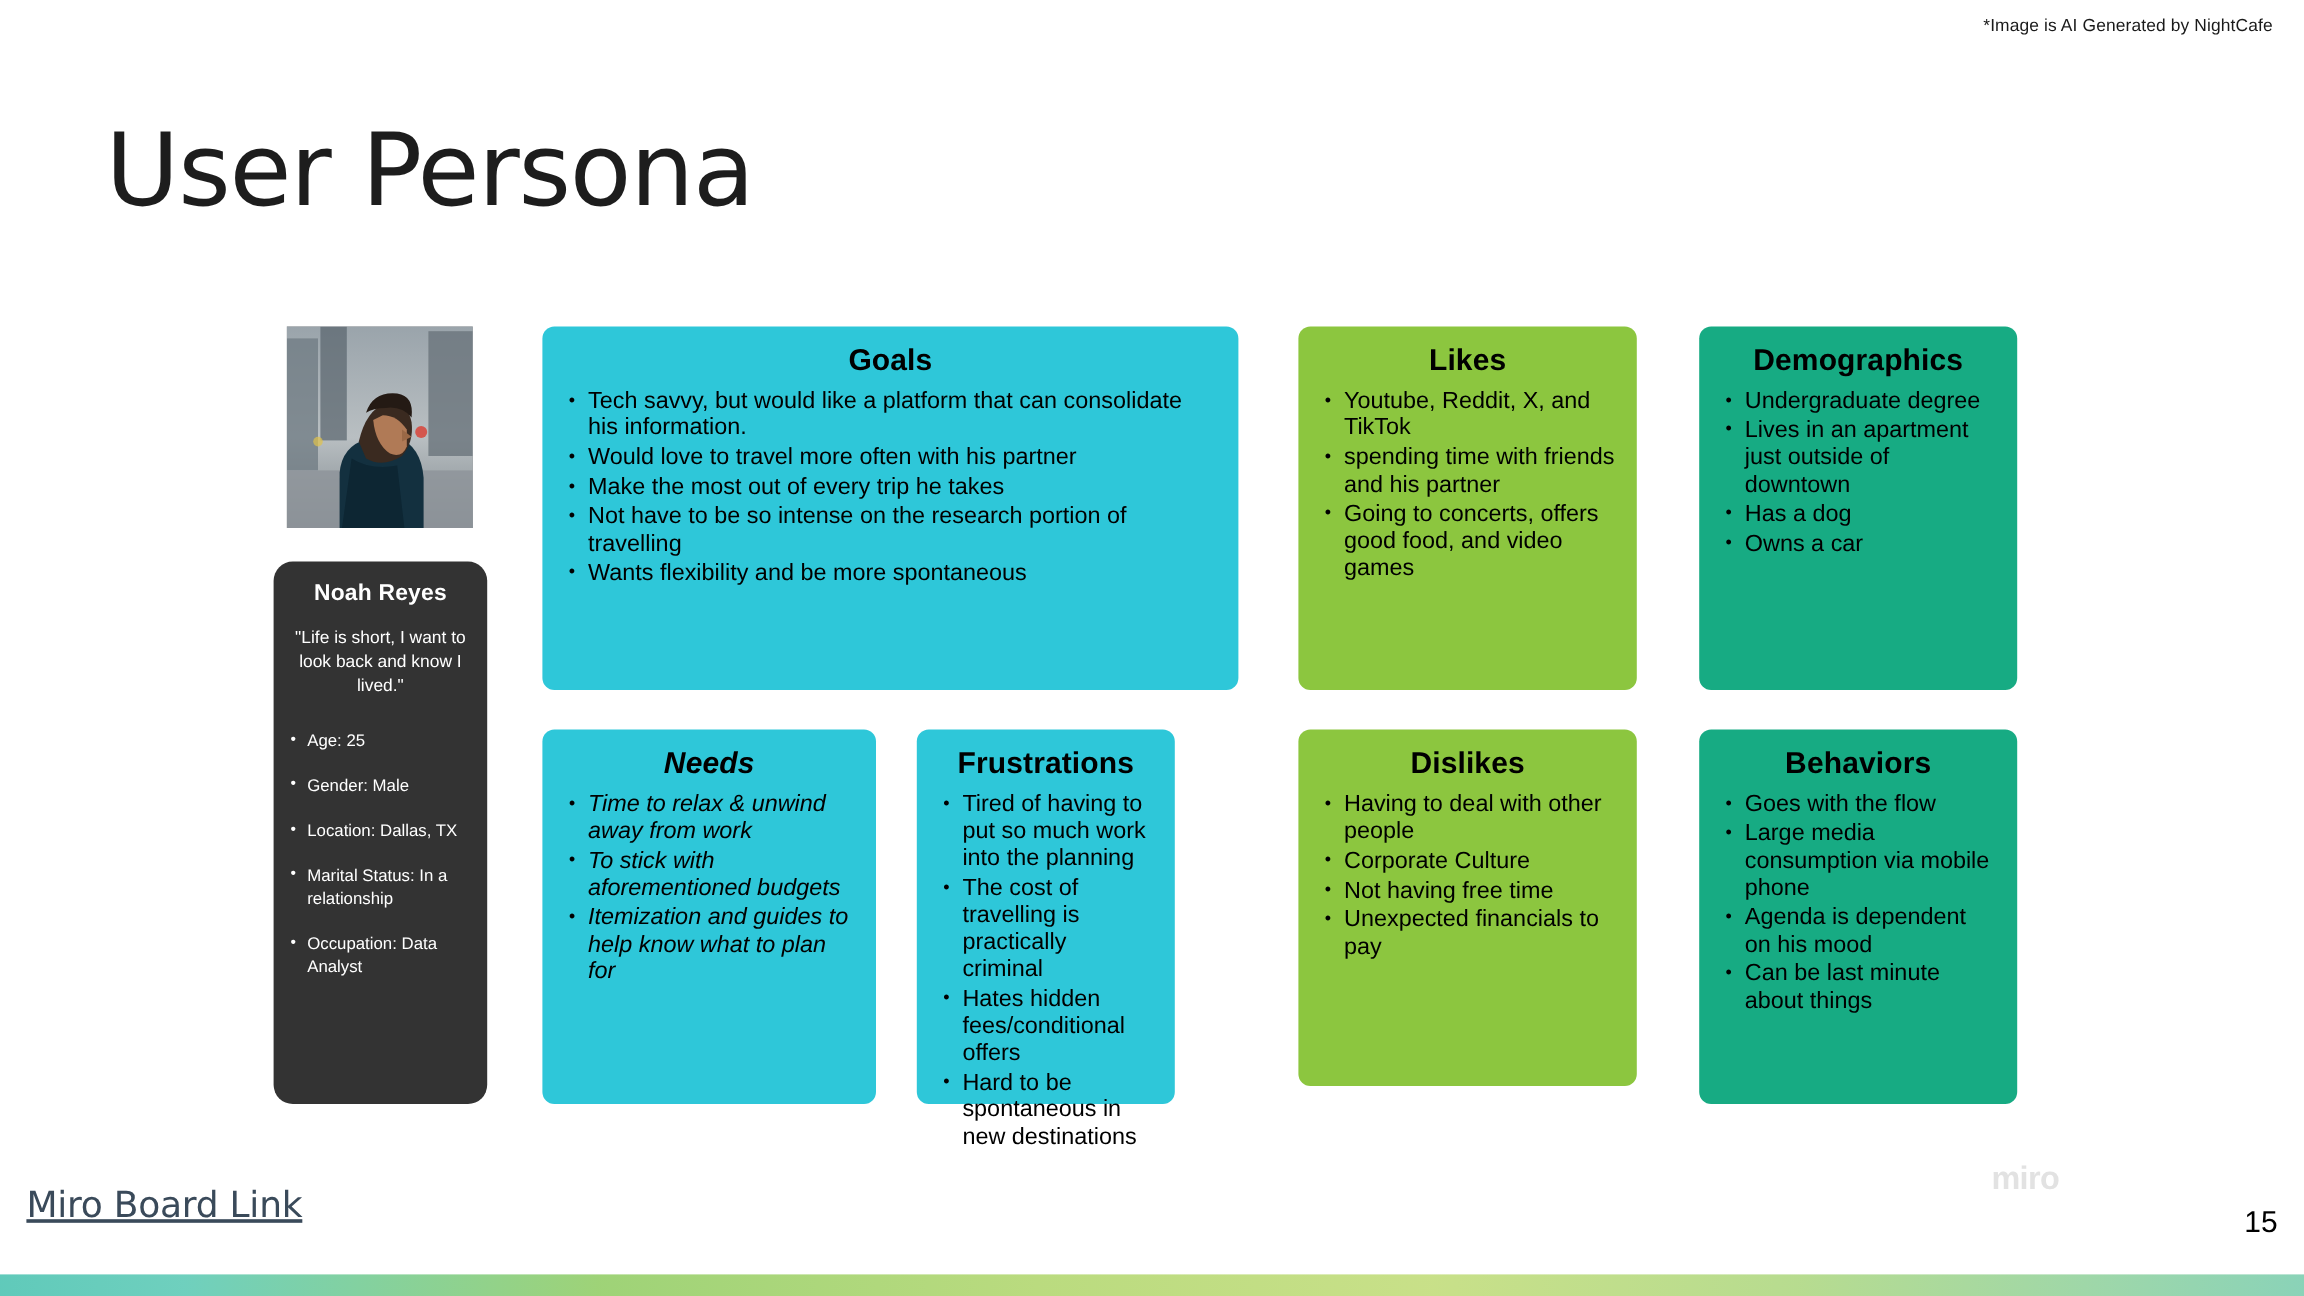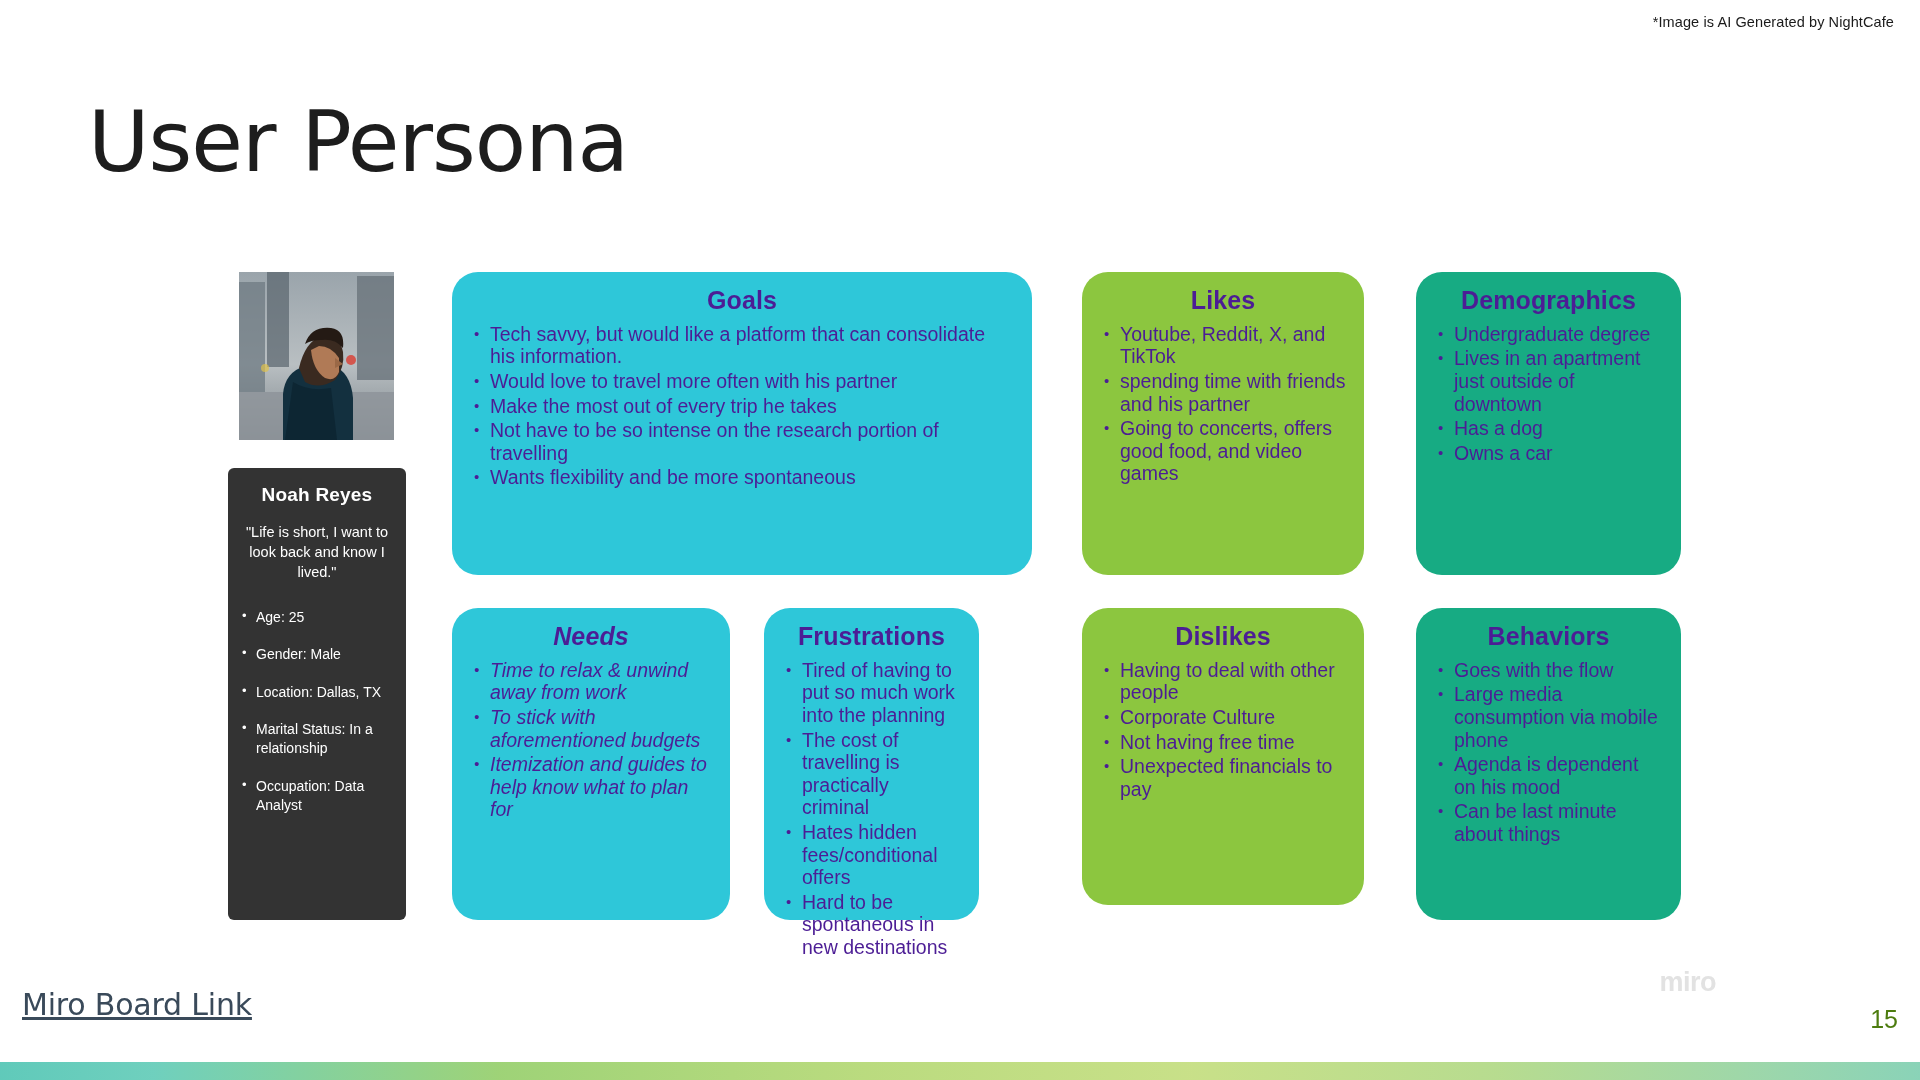--- a/index.html
+++ b/index.html
@@ -55,21 +55,21 @@
   .photo-svg { display:block; width:100%; height:100%; }
 
   
   .persona-card {
     position: absolute;
     left: 228px;
     top: 468px;
     width: 178px;
     height: 452px;
     background: #333333;
-    border-radius: 6px;
+    border-radius: 16px;
     color: #ffffff;
     padding: 16px 14px 10px 14px;
     box-sizing: border-box;
   }
   .persona-name {
     text-align: center;
     font-size: 19px;
     font-weight: bold;
     margin-bottom: 16px;
     letter-spacing: 0.2px;
@@ -96,23 +96,23 @@
     content: "•";
     position: absolute;
     left: 0;
     top: -1px;
     font-size: 13px;
   }
 
   
   .card {
     position: absolute;
-    border-radius: 26px;
+    border-radius: 10px;
     box-sizing: border-box;
-    color: #4c1d95;
+    color: #000000;
     padding: 14px 18px 16px 18px;
   }
   .card h3 {
     margin: 0 0 8px 0;
     text-align: center;
     font-size: 25px;
     font-weight: bold;
     letter-spacing: 0.1px;
     line-height: 1.15;
   }
@@ -164,21 +164,21 @@
     font-size: 27px;
     color: #e2e2e2;
     font-weight: bold;
     letter-spacing: -0.5px;
   }
   .page-number {
     position: absolute;
     right: 22px;
     bottom: 46px;
     font-size: 25px;
-    color: #4d7c0f;
+    color: #000000;
   }
   .bottom-bar {
     position: absolute;
     left: 0;
     right: 0;
     bottom: 0;
     height: 18px;
     background: linear-gradient(to right, #2bb8a3 0%, #3fc0a8 8%, #7ec44a 26%, #a3cf54 45%, #b6d661 62%, #9fd06a 78%, #7bc98f 92%, #63c4a0 100%);
     opacity: 0.75;
   }

